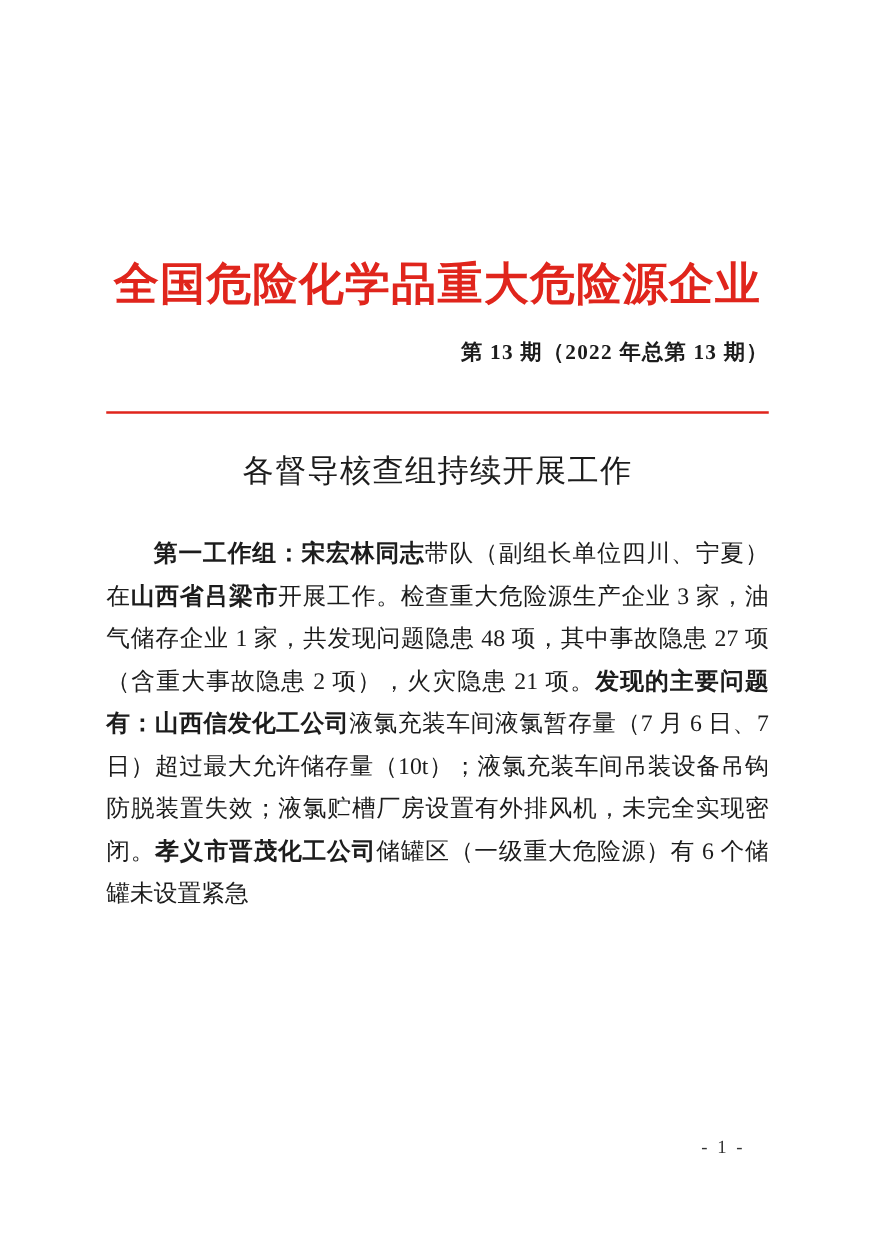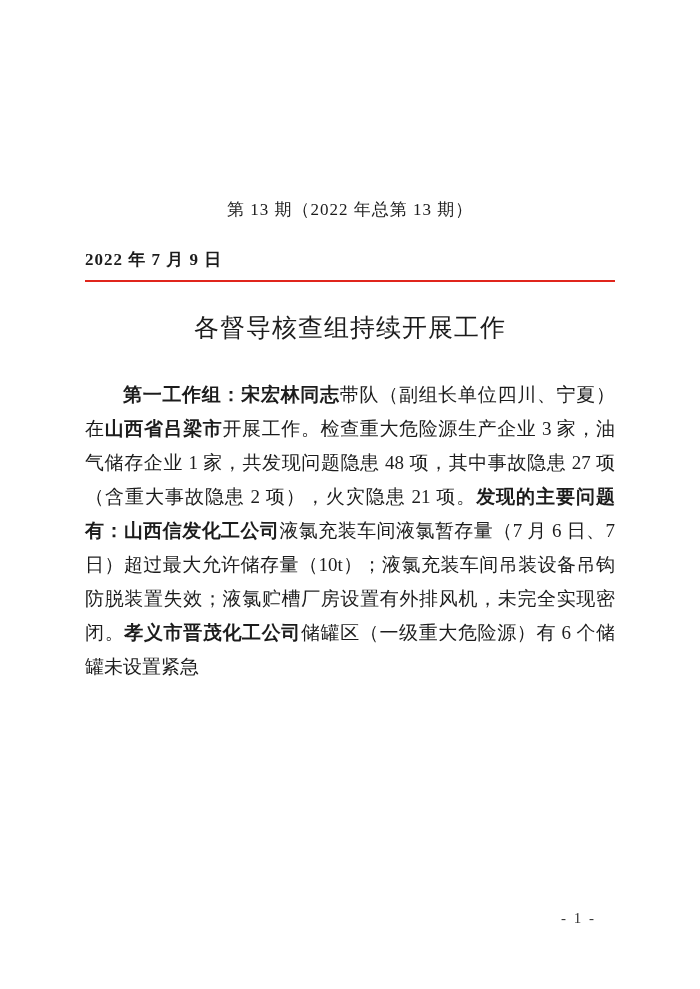--- a/index.html
+++ b/index.html
@@ -22,23 +22,23 @@
   .doc-title {
     margin-top: 198px;
     text-align: center;
     font-size: 36px;
     line-height: 58px;
     font-weight: bold;
     letter-spacing: 1px;
   }
   .issue-line {
     margin-top: 14px;
-    text-align: center;
+    text-align: right;
     font-size: 17px;
-    font-weight: normal;
+    font-weight: bold;
     letter-spacing: 1px;
   }
   .office-row {
     margin-top: 27px;
     display: flex;
     justify-content: space-between;
     align-items: baseline;
     font-size: 17px;
     font-weight: bold;
     letter-spacing: 1px;
@@ -78,26 +78,26 @@
     letter-spacing: 2px;
   }
 </style>
 </head>
 <body>
 
 <div class="page">
   <div class="content">
 
     <div class="doc-title accent" style="color: rgb(224, 37, 28);">
+      <div>全国危险化学品重大危险源企业</div>
     </div>
 
     <div class="issue-line">第 13 期（2022 年总第 13 期）</div>
 
     <div class="office-row">
-      <span class="date">2022 年 7 月 9 日</span>
     </div>
 
     <hr class="red-rule accent-bg" style="background: rgb(224, 37, 28);">
 
     <div class="section-heading">各督导核查组持续开展工作</div>
 
     <div class="body-text">
       <p><span class="seg-bold">第一工作组：宋宏林同志</span><span>带队（副组长单位四川、宁夏）在</span><span class="seg-bold">山西省吕梁市</span><span>开展工作。检查重大危险源生产企业 3 家，油气储存企业 1 家，共发现问题隐患 48 项，其中事故隐患 27 项（含重大事故隐患 2 项），火灾隐患 21 项。</span><span class="seg-bold">发现的主要问题有：山西信发化工公司</span><span>液氯充装车间液氯暂存量（7 月 6 日、7 日）超过最大允许储存量（10t）；液氯充装车间吊装设备吊钩防脱装置失效；液氯贮槽厂房设置有外排风机，未完全实现密闭。</span><span class="seg-bold">孝义市晋茂化工公司</span><span>储罐区（一级重大危险源）有 6 个储罐未设置紧急</span></p>
     </div>
 

